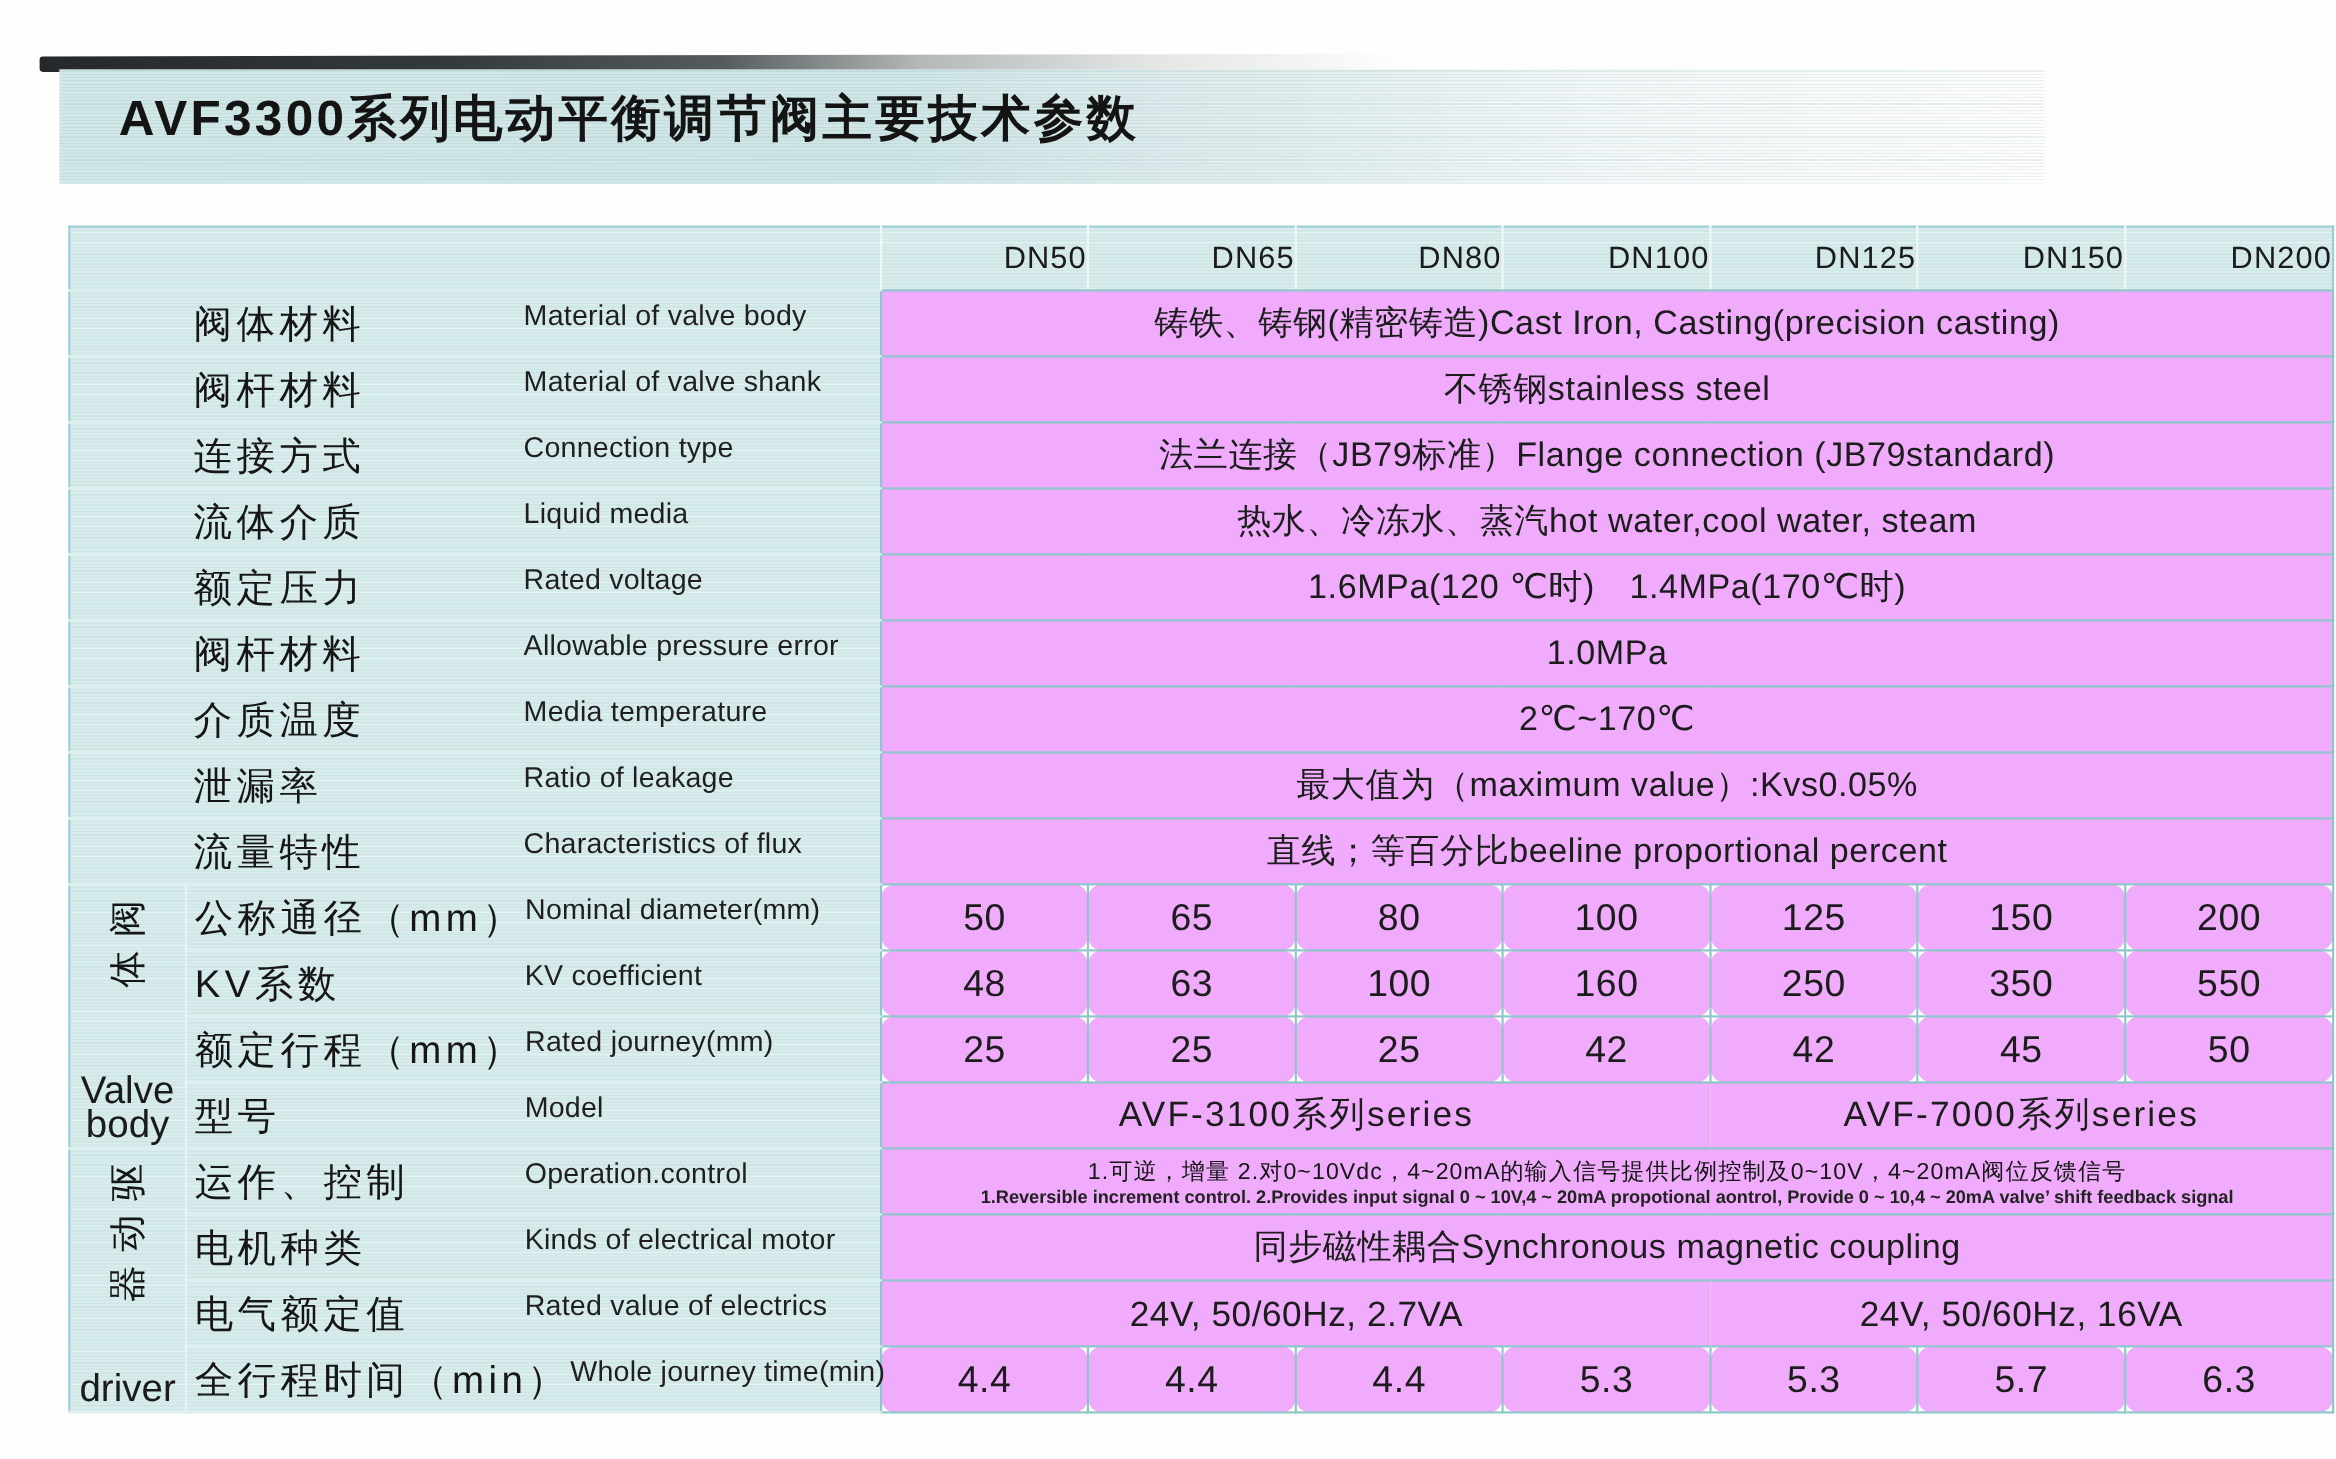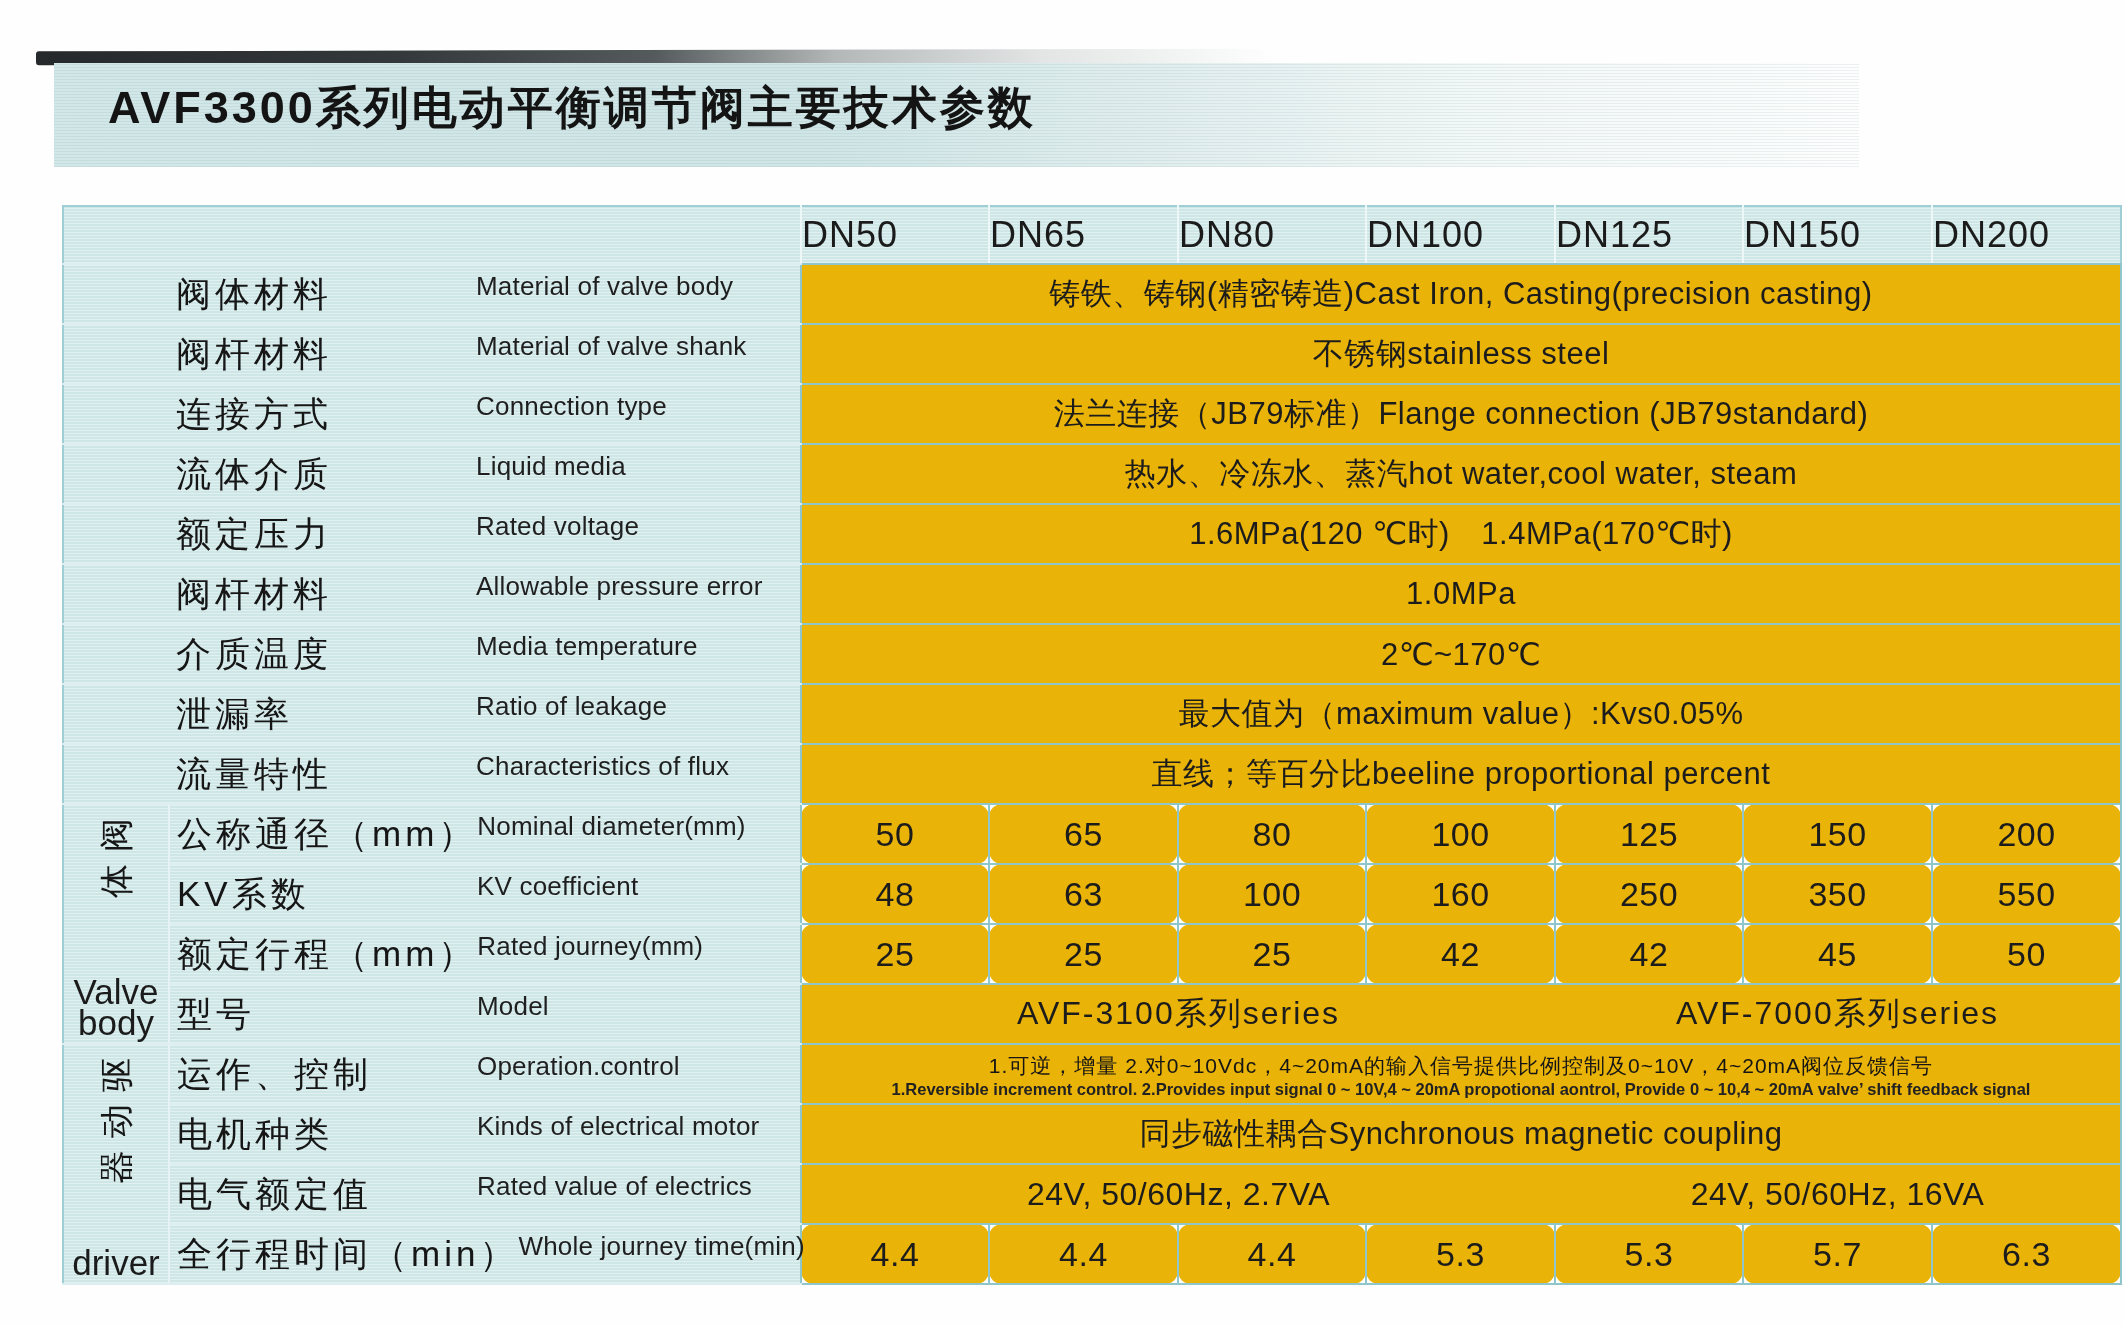--- a/index.html
+++ b/index.html
@@ -42,31 +42,31 @@
     background-image:repeating-linear-gradient(0deg,rgba(255,255,255,.38) 0 1px,rgba(255,255,255,0) 1px 3px);
     border-bottom:2px solid #ddeef0;
   }
   .t.label{border-right:2px solid #8fc6cc;}
   .t.group{border-right:2px solid #e6f2f3;}
   .t.blank{border-right:2px solid #eef7f7;}
   th.dn{
     background-color:#cfe6e7;
     background-image:repeating-linear-gradient(0deg,rgba(255,255,255,.38) 0 1px,rgba(255,255,255,0) 1px 3px);
     border-left:2px solid #eef7f7;border-bottom:2px solid #8fc6cc;
-    font-size:36px;letter-spacing:1px;text-align:left;color:#1b1b1b;
+    font-size:28px;letter-spacing:1px;text-align:right;color:#1b1b1b;
   }
   
   .lab{display:flex;align-items:flex-start;}
   .pad2 .lab{padding-left:112px;}   
   .pad1 .lab{padding-left:7px;}
   .cn{flex:0 0 300px;font-size:35px;letter-spacing:4px;white-space:nowrap;overflow:visible;color:#161616;}
   .en{flex:1;font-size:26px;letter-spacing:.2px;color:#1f1f1f;white-space:nowrap;}
   
   .v{
-    background:#eab308;border:2px solid #8fc6cc;
+    background:#f0abfc;border:2px solid #8fc6cc;
     text-align:center;font-size:31px;color:#1c1c1c;letter-spacing:.5px;
   }
   .v.num{font-size:34px;border-radius:13px;}
   .v.halfL{border-right:none;font-size:32px;}
   .v.halfR{border-left:none;font-size:32px;}
   .v.model{letter-spacing:2px;}
   .v.op{line-height:1;}
   .op-cn{font-size:21px;letter-spacing:1px;line-height:27px;padding-top:3px;color:#151515;}
   .op-en{font-size:16.5px;letter-spacing:0;line-height:21px;color:#222;font-weight:bold;}
   

